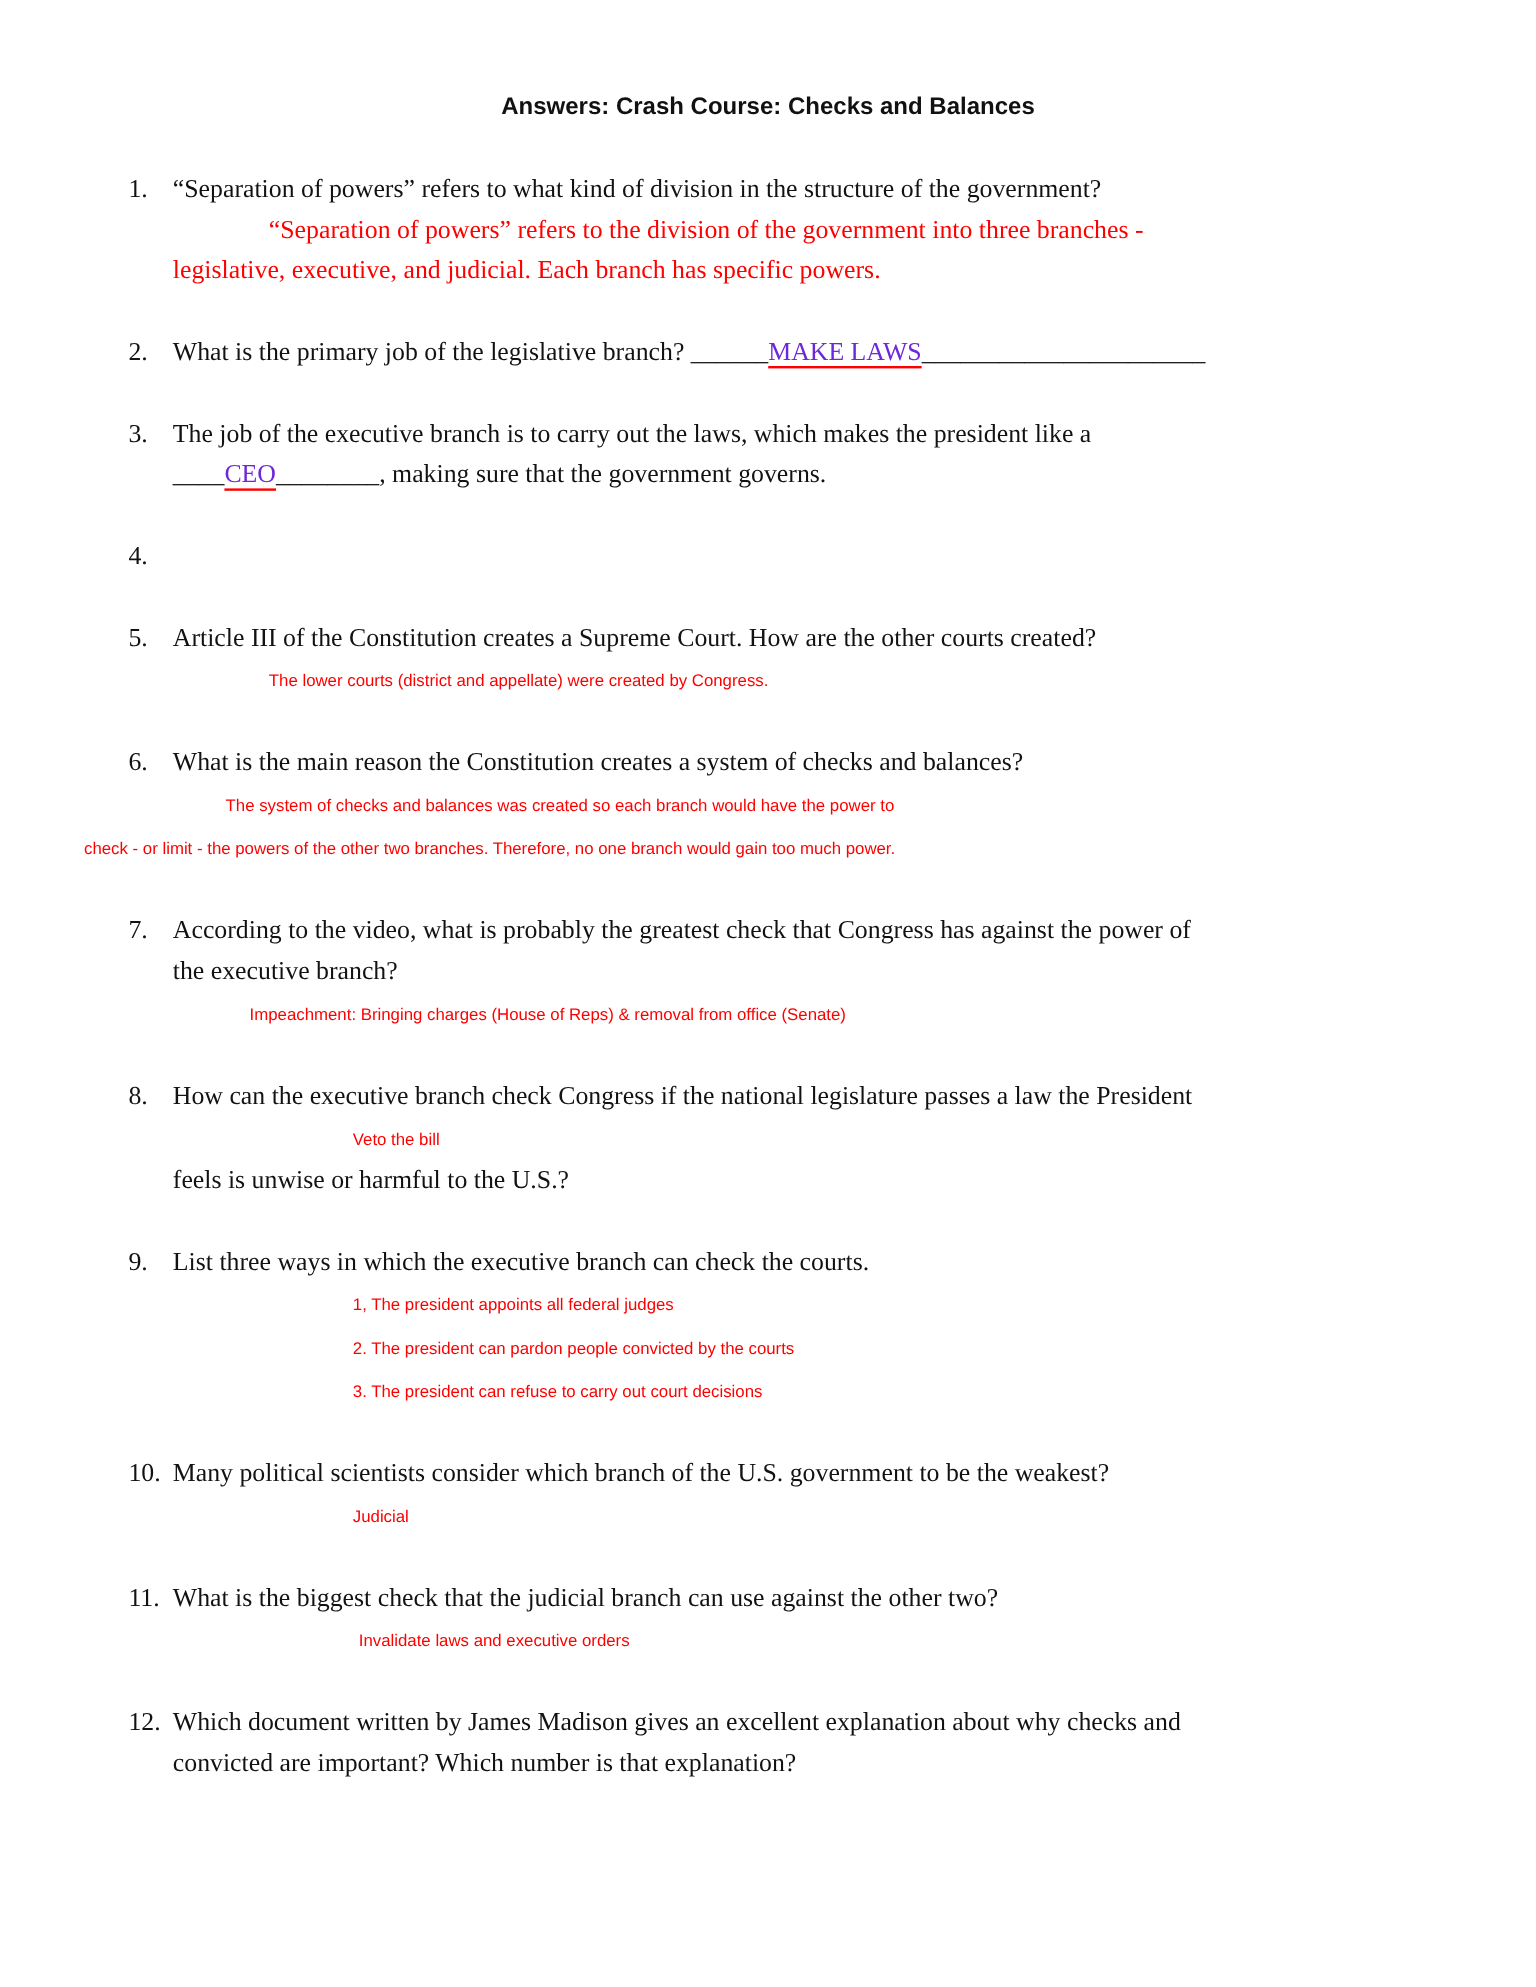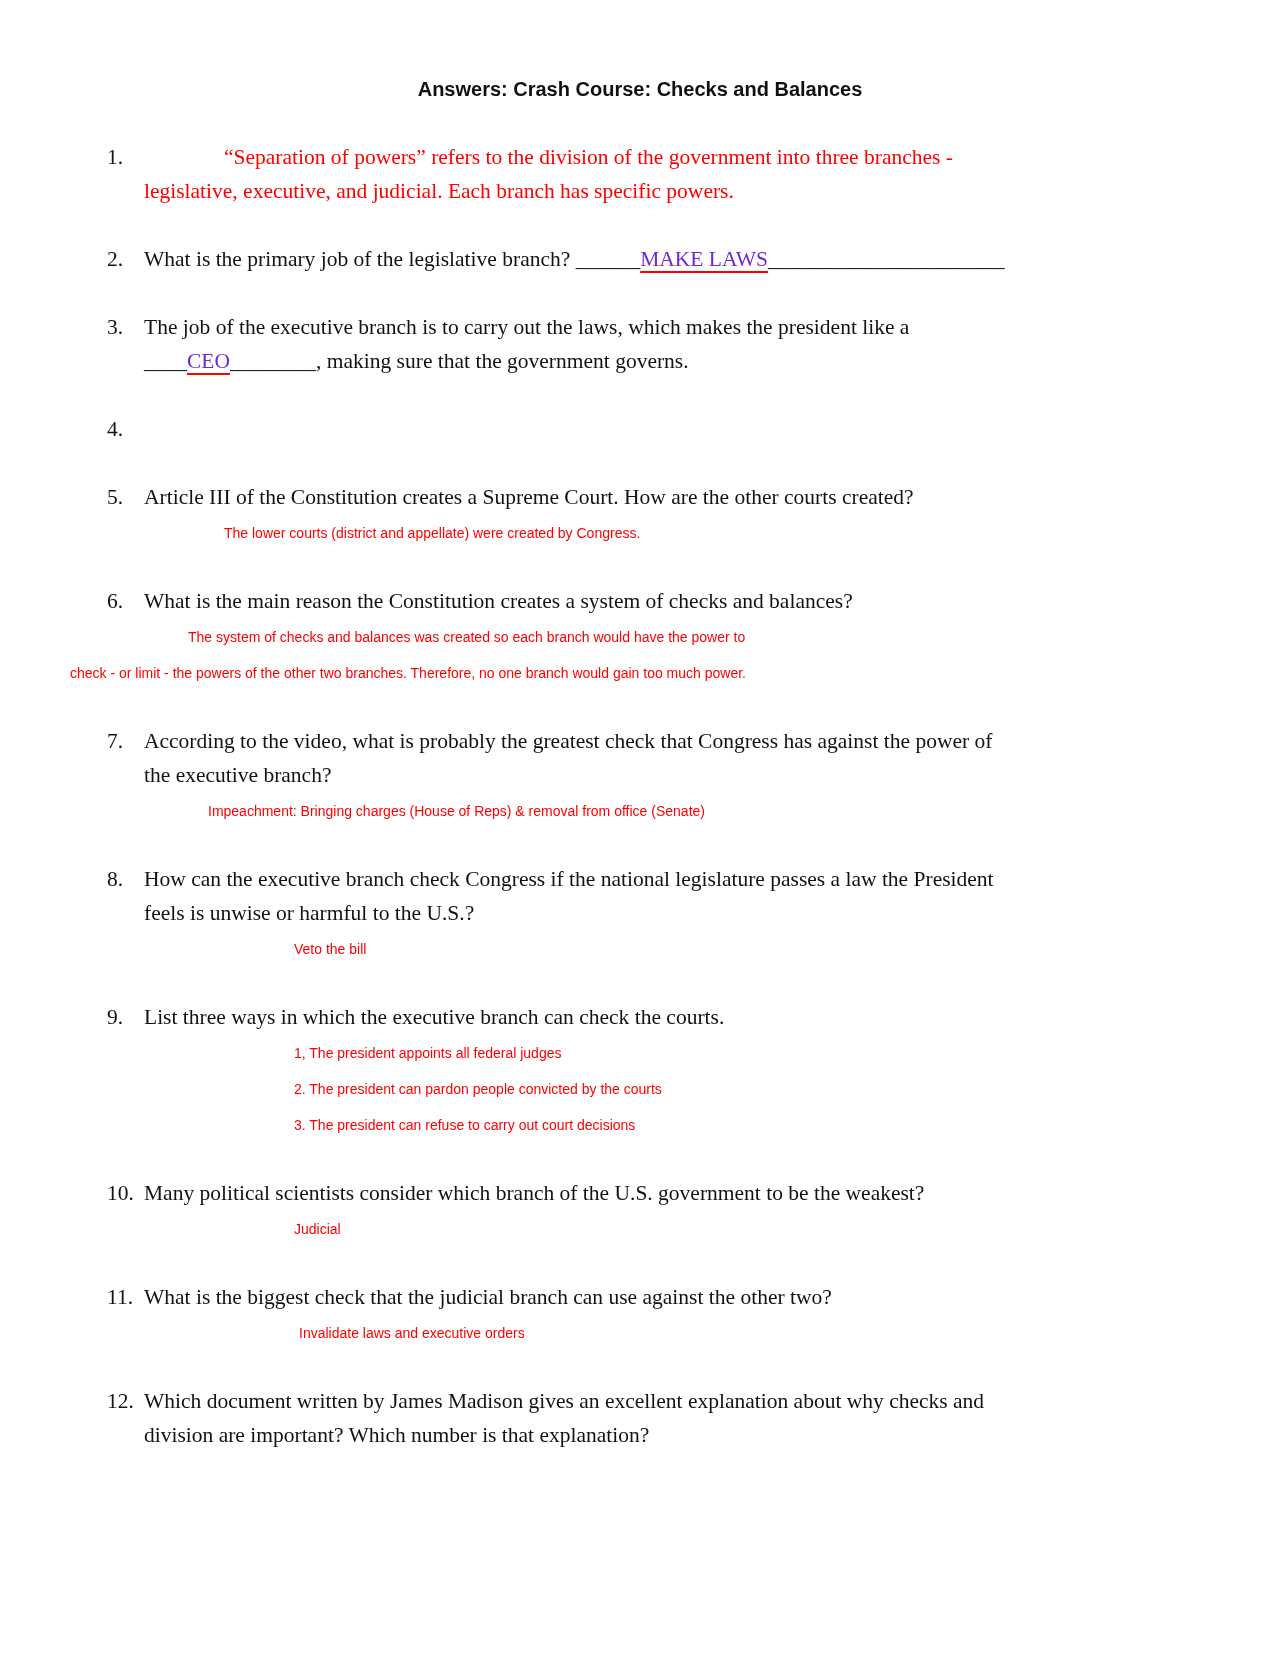--- a/index.html
+++ b/index.html
@@ -68,20 +68,21 @@
 </style>
 </head>
 <body>
 
 <div class="page">
   <div class="doc-title">Answers: Crash Course: Checks and Balances</div>
   <div class="questions">
       <div class="question-block">
         <div class="q-num">1.</div>
         <div class="q-body">
+          <div class="q-line"><span class="seg seg-q">“Separation of powers” refers to what kind of division in the structure of the government?</span></div>
           <div class="q-line" style="margin-left: 80px;"><span class="seg seg-ansserif">“Separation of powers” refers to the division of the government into three branches -</span></div>
           <div class="q-line"><span class="seg seg-ansserif">legislative, executive, and judicial. Each branch has specific powers.</span></div>
         </div>
       </div>
       <div class="question-block">
         <div class="q-num">2.</div>
         <div class="q-body">
           <div class="q-line"><span class="seg seg-q">What is the primary job of the legislative branch? </span><span class="seg seg-blank">______</span><span class="seg seg-redblank">MAKE LAWS</span><span class="seg seg-blank">______________________</span></div>
         </div>
       </div>
@@ -115,22 +116,22 @@
         <div class="q-body">
           <div class="q-line"><span class="seg seg-q">According to the video, what is probably the greatest check that Congress has against the power of</span></div>
           <div class="q-line"><span class="seg seg-q">the executive branch?</span></div>
           <div class="q-line" style="margin-left: 64px;"><span class="seg seg-anssans">Impeachment: Bringing charges (House of Reps) &amp; removal from office (Senate)</span></div>
         </div>
       </div>
       <div class="question-block">
         <div class="q-num">8.</div>
         <div class="q-body">
           <div class="q-line"><span class="seg seg-q">How can the executive branch check Congress if the national legislature passes a law the President</span></div>
+          <div class="q-line" style="margin-left: 150px;"><span class="seg seg-anssans">Veto the bill</span></div>
           <div class="q-line"><span class="seg seg-q">feels is unwise or harmful to the U.S.?</span></div>
-          <div class="q-line" style="margin-left: 150px;"><span class="seg seg-anssans">Veto the bill</span></div>
         </div>
       </div>
       <div class="question-block">
         <div class="q-num">9.</div>
         <div class="q-body">
           <div class="q-line"><span class="seg seg-q">List three ways in which the executive branch can check the courts.</span></div>
           <div class="q-line" style="margin-left: 150px;"><span class="seg seg-anssans">1, The president appoints all federal judges</span></div>
           <div class="q-line" style="margin-left: 150px;"><span class="seg seg-anssans">2. The president can pardon people convicted by the courts</span></div>
           <div class="q-line" style="margin-left: 150px;"><span class="seg seg-anssans">3. The president can refuse to carry out court decisions</span></div>
         </div>
@@ -146,17 +147,17 @@
         <div class="q-num">11.</div>
         <div class="q-body">
           <div class="q-line"><span class="seg seg-q">What is the biggest check that the judicial branch can use against the other two?</span></div>
           <div class="q-line" style="margin-left: 155px;"><span class="seg seg-anssans">Invalidate laws and executive orders</span></div>
         </div>
       </div>
       <div class="question-block">
         <div class="q-num">12.</div>
         <div class="q-body">
           <div class="q-line"><span class="seg seg-q">Which document written by James Madison gives an excellent explanation about why checks and</span></div>
-          <div class="q-line"><span class="seg seg-q">division are important? Which number is that explanation?</span></div>
+          <div class="q-line"><span class="seg seg-q">convicted are important? Which number is that explanation?</span></div>
         </div>
       </div>
     </div>
 </div>
 
 </body></html>

